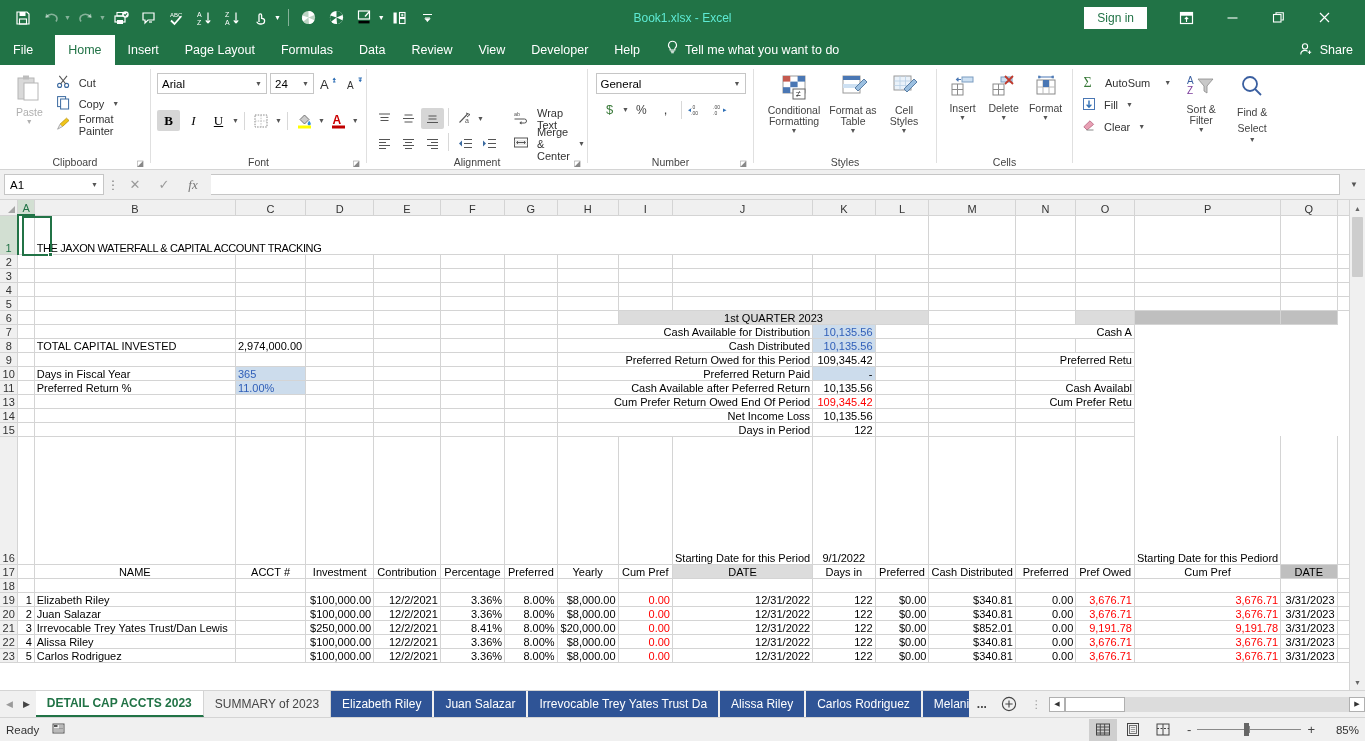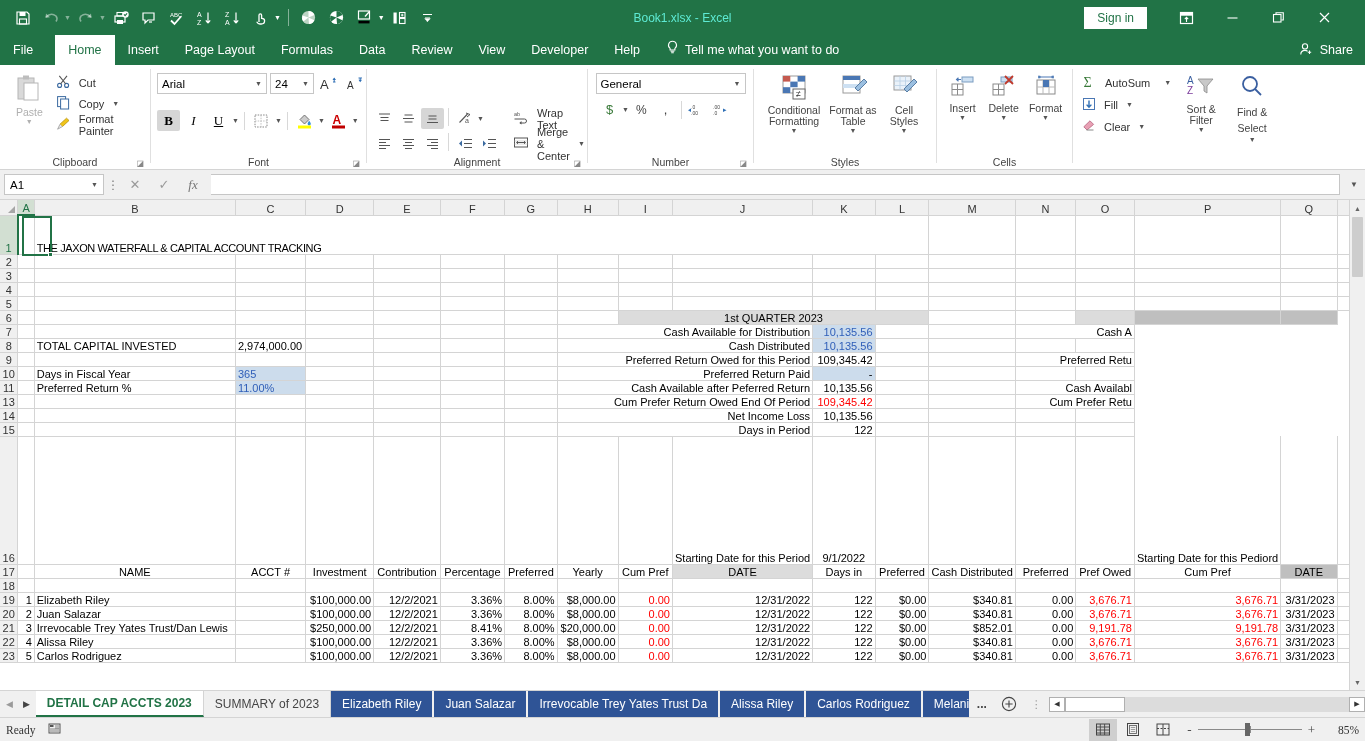--- a/index.html
+++ b/index.html
@@ -193,21 +193,21 @@
   .splitter{ display:flex;align-items:center;padding:0 6px;color:#9a9a9a;font-size:11px;letter-spacing:1px;}
   .hsb{ flex:1; display:flex; align-items:center; padding:2px 0; }
   .hsb .harrow{ width:16px;height:15px;border:1px solid #b0b0b0;background:#fff;
                 display:flex;align-items:center;justify-content:center;font-size:7px;color:#333;}
   .hsb .htrack{ flex:1;height:15px;background:#dcdcdc; position:relative; }
   .hsb .hthumb{ position:absolute;left:0;top:0;bottom:0;width:60px;background:#fff;border:1px solid #b0b0b0;}
 
   
   .statusbar{
     height:24px; background:#f0f0f0; display:flex;align-items:center;
-    border-top:1px solid #d4d4d4; padding:0 6px; font-size:11.5px; color:#333;font-family:Liberation Serif, serif;
+    border-top:1px solid #d4d4d4; padding:0 6px; font-size:11.5px; color:#333;
   }
   .sb-right{ margin-left:auto; display:flex;align-items:center; gap:2px;}
   .viewbtn{ width:28px;height:22px;display:flex;align-items:center;justify-content:center;}
   .viewbtn.on{ background:#cfcfcf; }
   .zoomslider{ display:flex;align-items:center;gap:6px; margin:0 8px; }
   .zs-track{ width:104px;height:1px;background:#8a8a8a; position:relative;}
   .zs-mid{ position:absolute;left:52px;top:-3px;width:1px;height:7px;background:#8a8a8a;}
   .zs-thumb{ position:absolute;left:47px;top:-6px;width:5px;height:13px;background:#666;}
   .zoomval{ width:34px;text-align:right; }
 </style>

